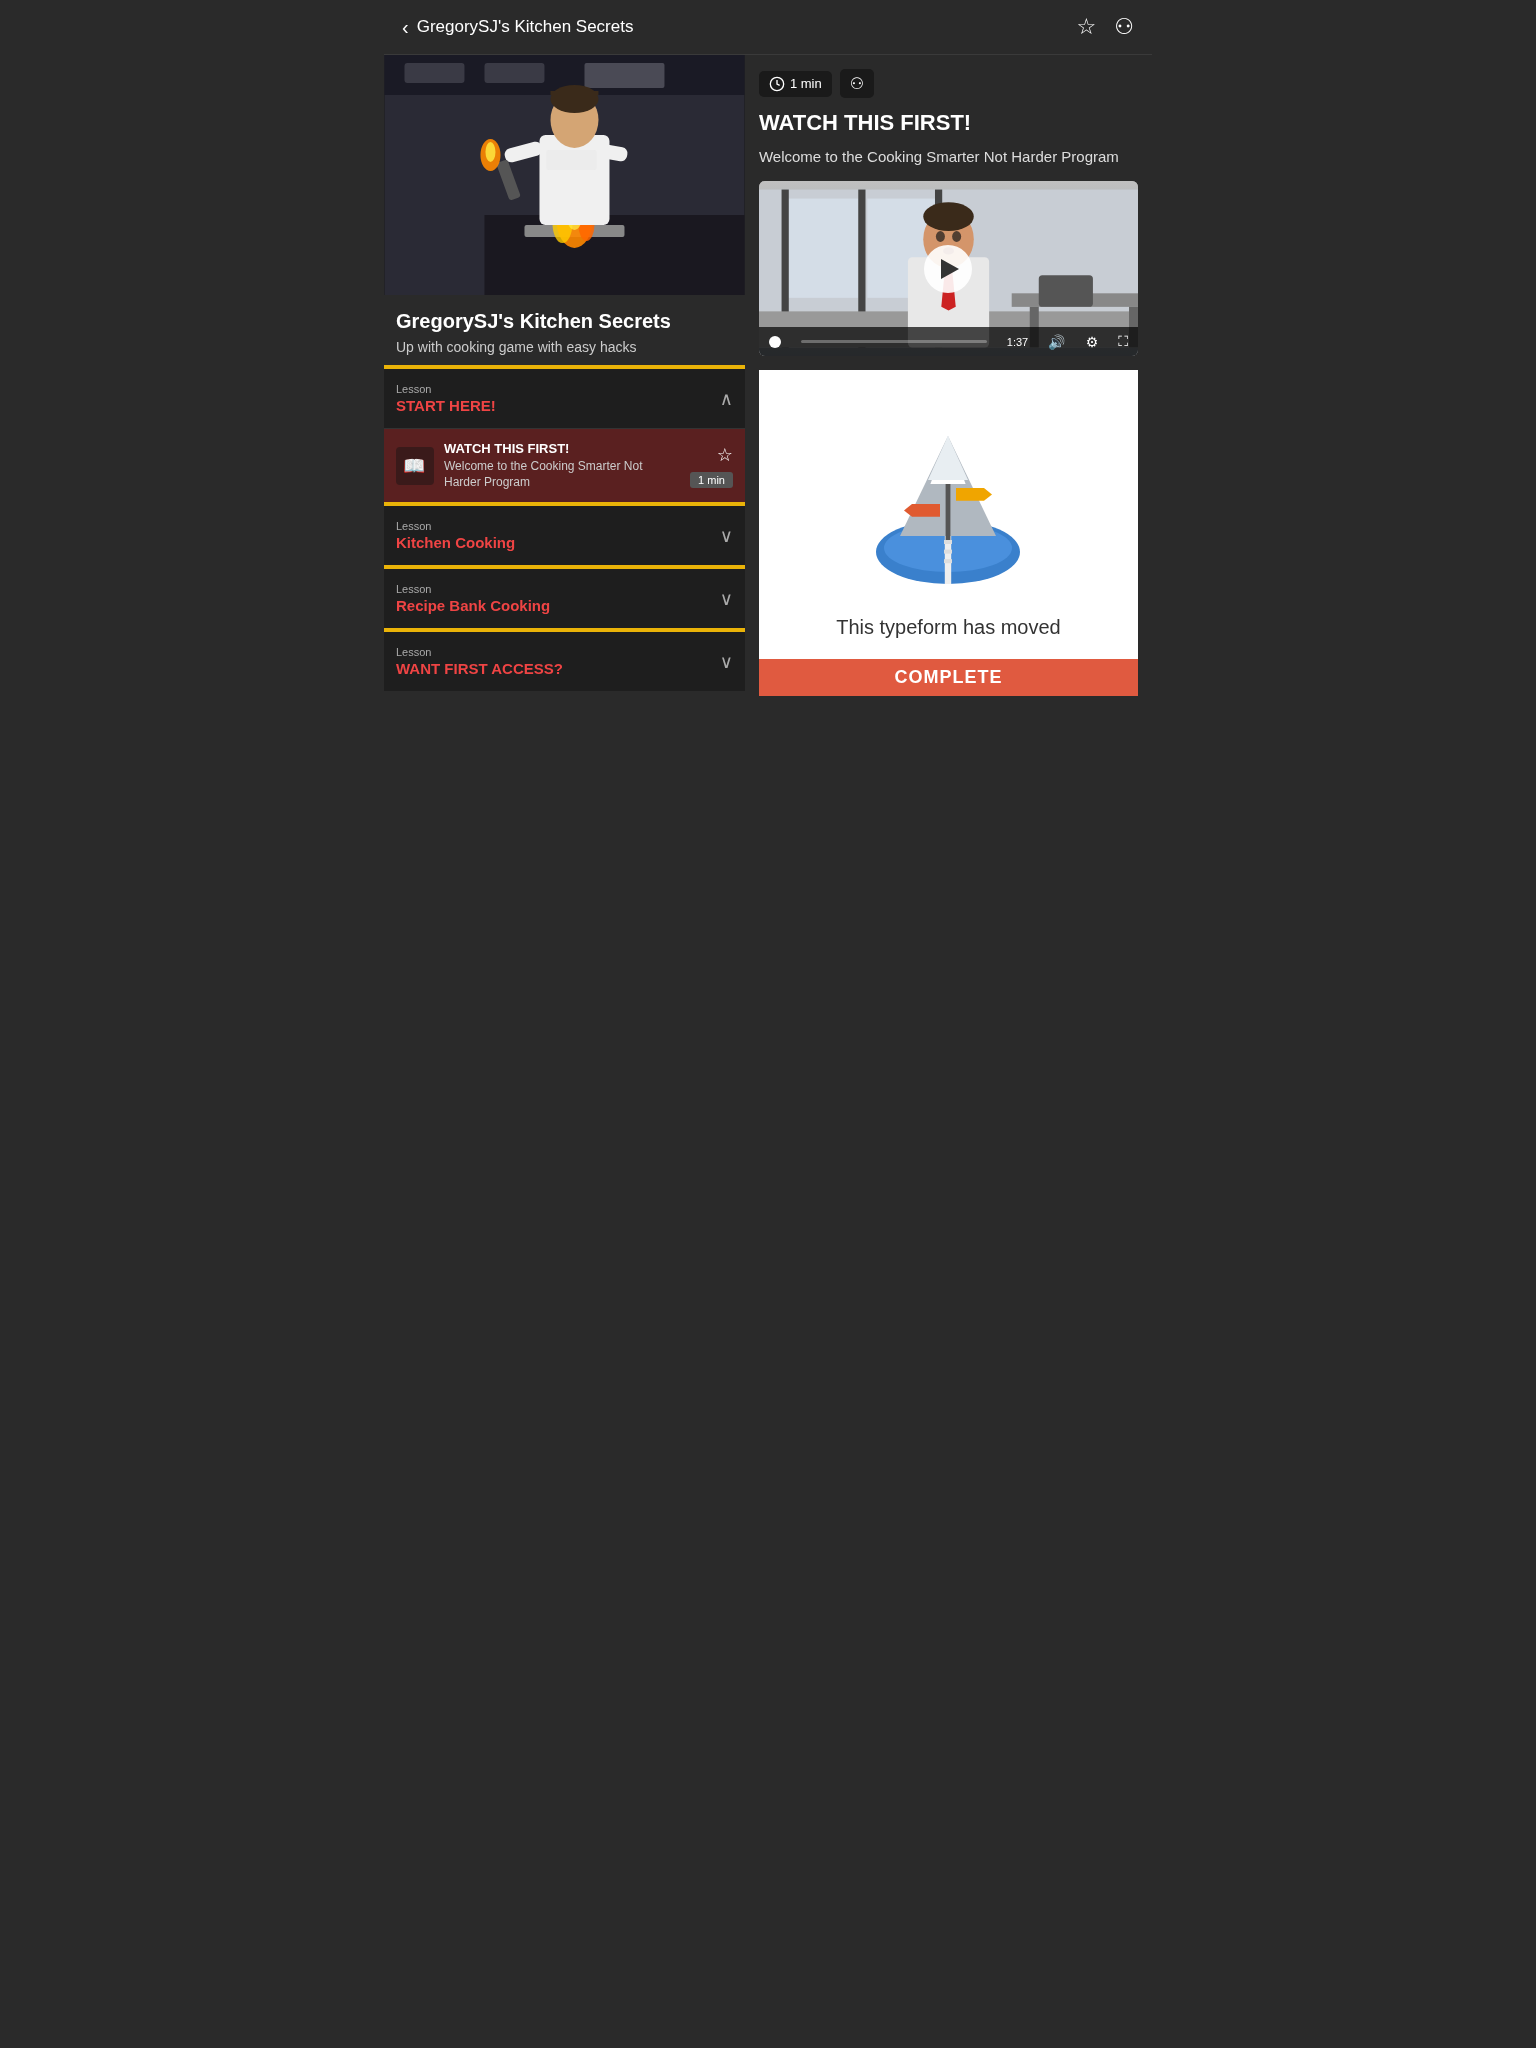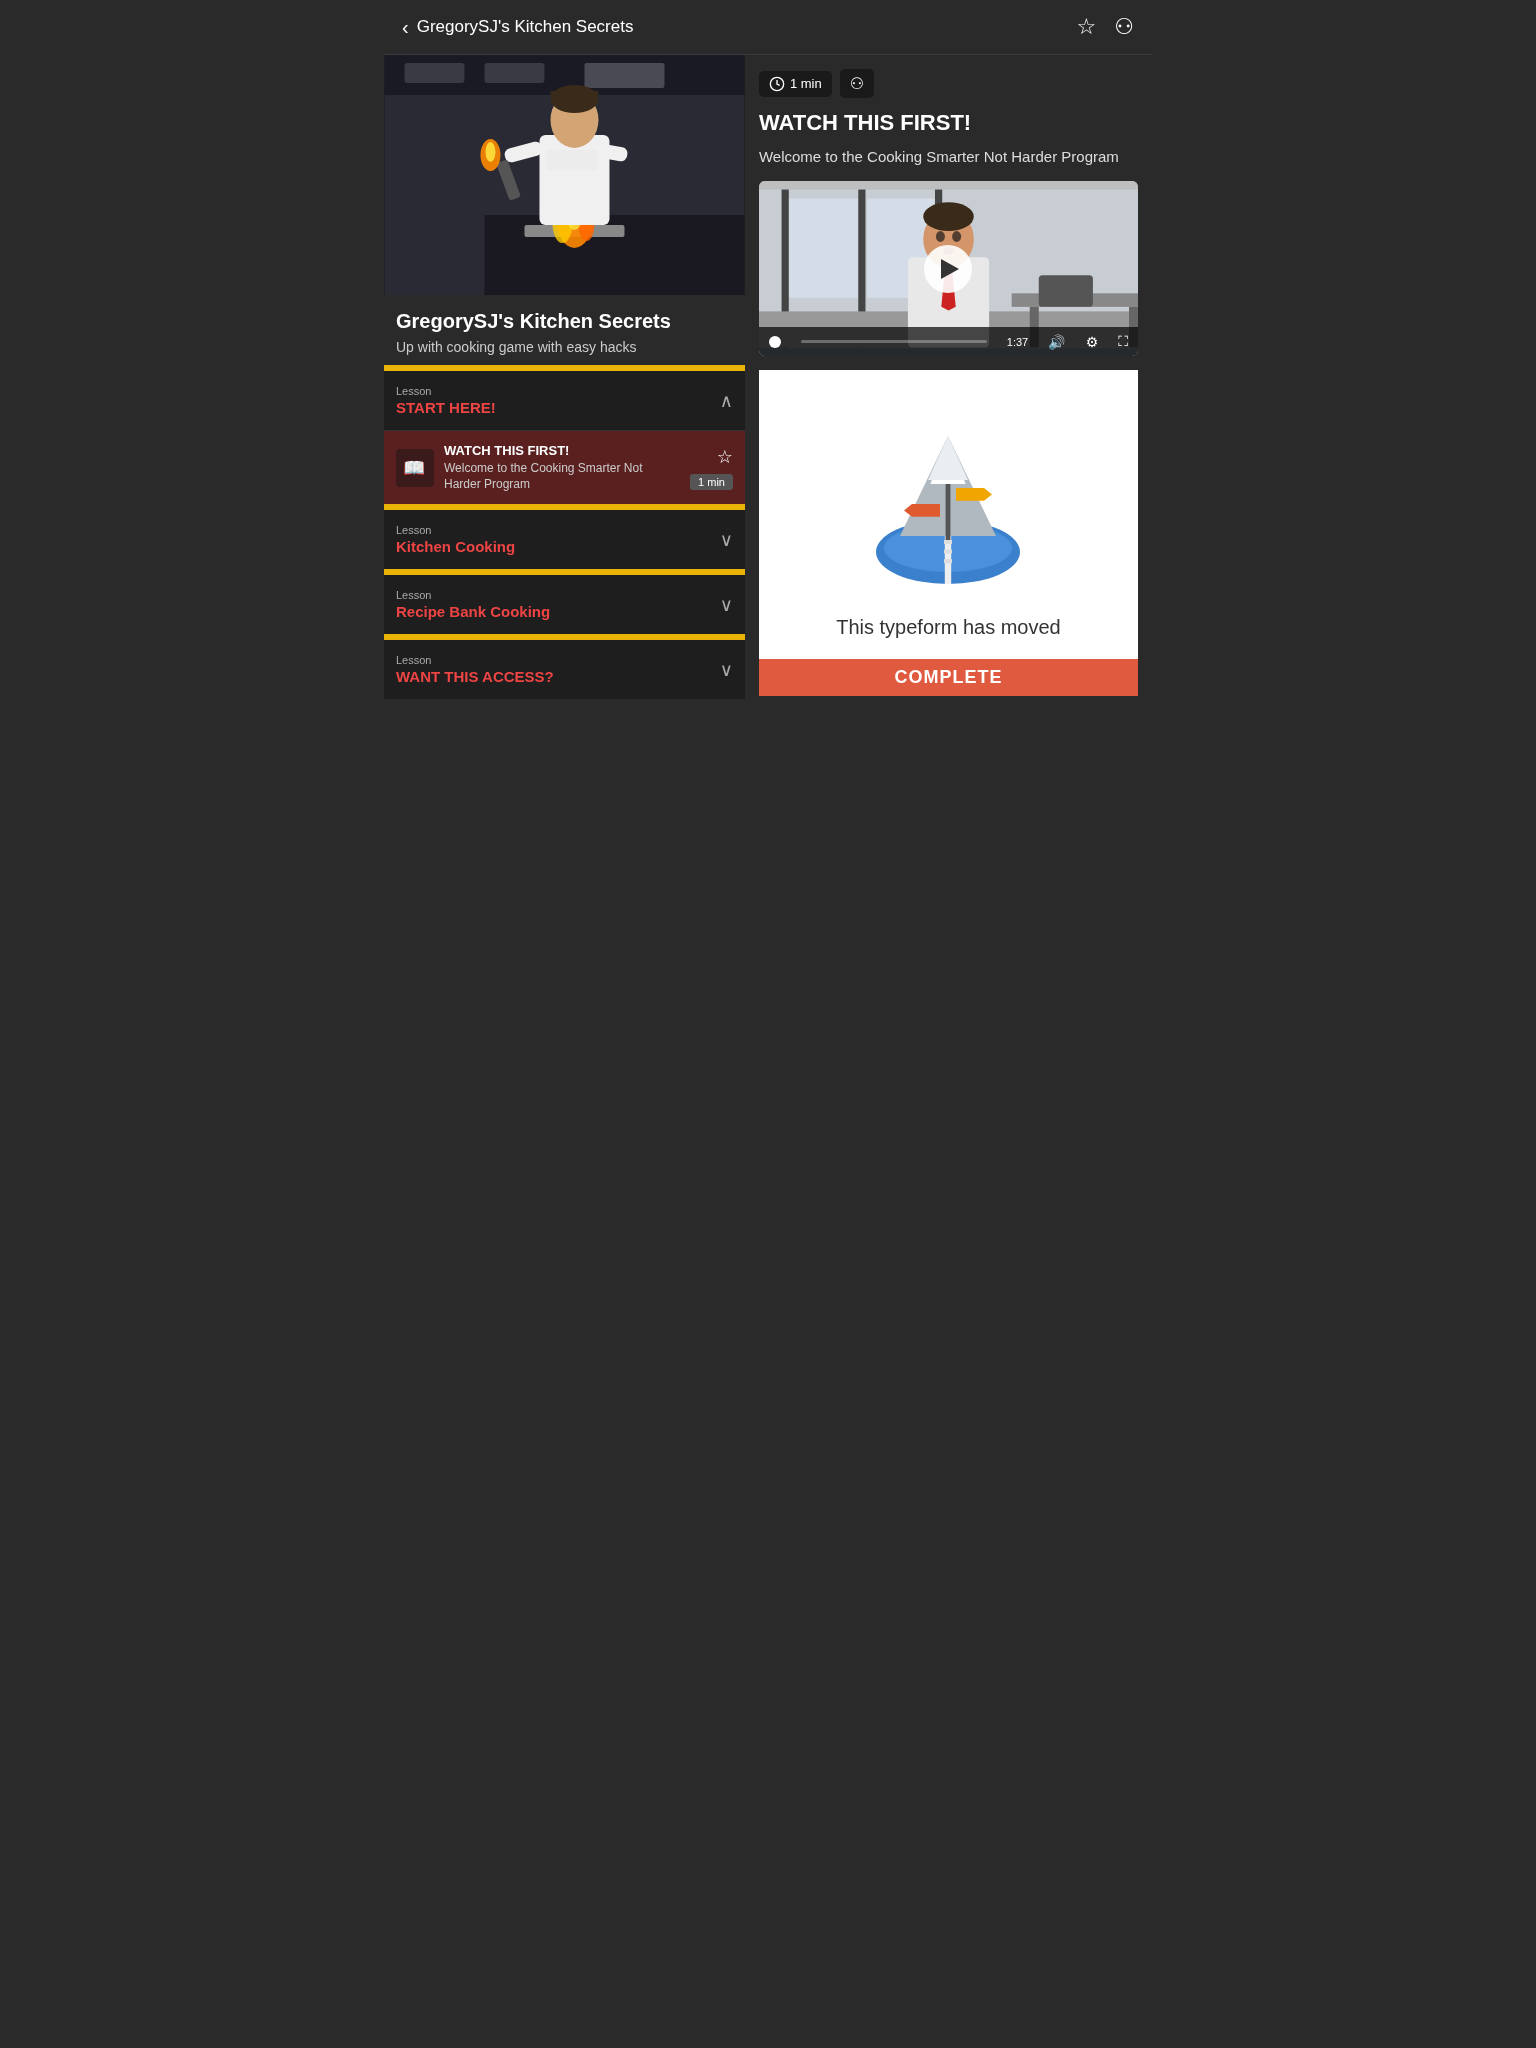--- a/index.html
+++ b/index.html
@@ -86,21 +86,21 @@
       margin-bottom: 6px;
     }
     .course-subtitle {
       font-size: 14px;
       color: #ccc;
     }
 
     
     .lesson-section {
       background: #1e1e1e;
-      border-top: 6px solid #eab308;
+      border-top: 4px solid #eab308;
     }
     .lesson-header {
       display: flex;
       align-items: center;
       justify-content: space-between;
       padding: 14px 12px;
       cursor: pointer;
     }
     .lesson-label {
       font-size: 11px;
@@ -443,21 +443,21 @@
           <div class="lesson-name">Recipe Bank Cooking</div>
         </div>
         <span class="chevron">∨</span>
       </div>
     </div>
 
     <div class="lesson-section">
       <div class="lesson-header">
         <div>
           <div class="lesson-label">Lesson</div>
-          <div class="lesson-name">WANT THIS ACCESS?</div>
+          <div class="lesson-name">WANT FIRST ACCESS?</div>
         </div>
         <span class="chevron">∨</span>
       </div>
     </div>
 
   </div>
 
   <div class="right-col">
 
     <div class="meta-row">

